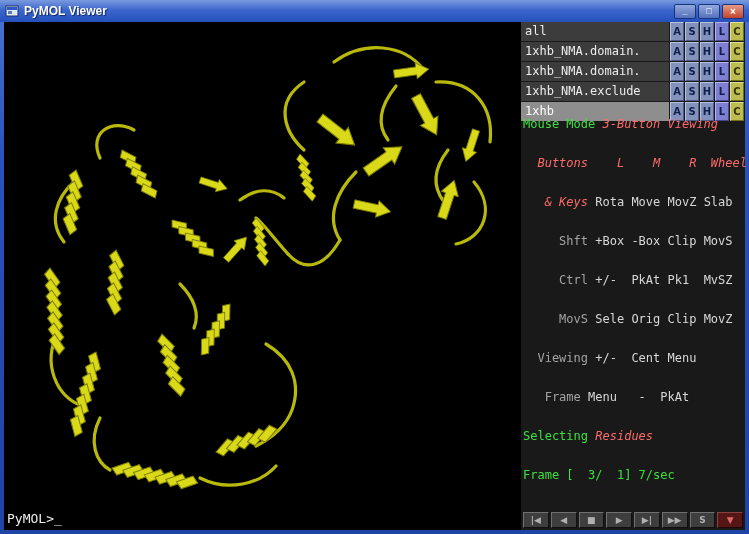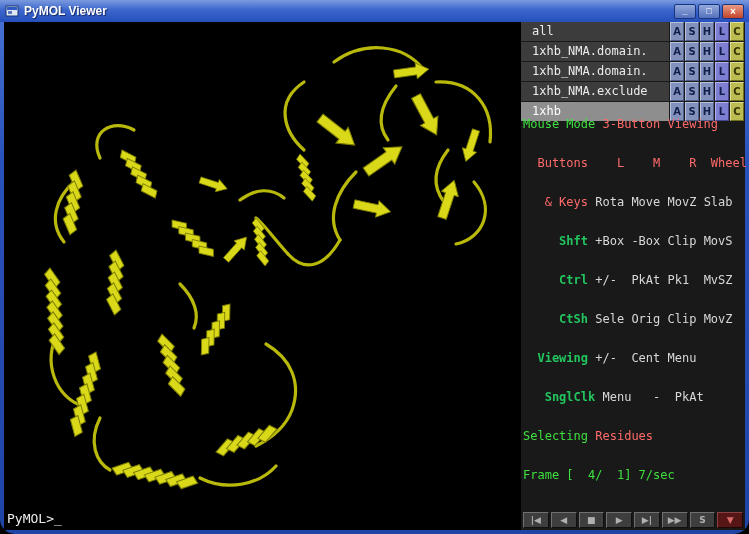--- a/index.html
+++ b/index.html
@@ -1,18 +1,18 @@
 <!DOCTYPE html>
 <html><head>
 <meta charset="utf-8">
 <style>
   html,body{margin:0;padding:0;background:#000;width:749px;height:534px;overflow:hidden;}
   .window{position:relative;width:749px;height:534px;
     background:linear-gradient(180deg,#4a74d4 0%,#2a52bc 30%,#1e44a6 100%);
-    font-family:"Liberation Sans",sans-serif;border-radius:15px;}
+    font-family:"Liberation Sans",sans-serif;}
   
   .titlebar{position:absolute;left:0;top:0;width:100%;height:22px;box-sizing:border-box;
     background:linear-gradient(180deg,#7a9ade 0%,#3c66cc 45%,#2550bc 100%);
     display:flex;align-items:center;padding:0 5px;}
   .app-icon{width:14px;height:14px;display:inline-block;}
   .title{color:#fff;font:bold 12px "Liberation Sans",sans-serif;margin-left:5px;flex:1;
     text-shadow:1px 1px 1px rgba(10,20,60,.7);}
   .winbtns{display:flex;gap:2px;}
   .wbtn{width:22px;height:15px;border-radius:2px;display:flex;align-items:center;justify-content:center;
     color:#fff;font:bold 9px "Liberation Sans",sans-serif;border:1px solid #17357e;box-sizing:border-box;cursor:default;}
@@ -21,32 +21,32 @@
   
   .viewport{position:absolute;left:4px;top:22px;width:517px;height:508px;background:#000;overflow:hidden;}
   .prompt{position:absolute;left:3px;bottom:4px;color:#ededed;font:13px "DejaVu Sans Mono",monospace;}
   .prot{position:absolute;left:0;top:0;}
   .loops path{fill:none;stroke:#b9b90c;stroke-width:3.2;stroke-linecap:round;}
   
   .sidebar{position:absolute;left:521px;top:22px;width:224px;height:508px;background:#191919;}
   .objlist{position:absolute;top:0;left:0;right:0;}
   .obj-row{display:flex;height:19px;margin-bottom:1px;}
   .obj-name{flex:1;background:#3c3c3c;margin-right:1px;color:#ececec;
-    font:12px "DejaVu Sans Mono",monospace;line-height:19px;padding-left:11px;white-space:nowrap;overflow:hidden;}
+    font:12px "DejaVu Sans Mono",monospace;line-height:19px;padding-left:4px;white-space:nowrap;overflow:hidden;}
   .obj-row.selected .obj-name{background:#8e8e8e;color:#ffffff;}
   .pbtn{width:14px;margin-right:1px;background:#8292bc;border:1px solid;
     border-color:#b6c1dd #4d5a83 #4d5a83 #b6c1dd;color:#121f4a;
     font:bold 10px "DejaVu Sans",sans-serif;display:flex;align-items:center;justify-content:center;
     box-sizing:border-box;cursor:default;}
   .pbtn.l{background:#7e7ed2;border-color:#b4b4ec #46468e #46468e #b4b4ec;}
   .pbtn.c{background:#bcbc52;border-color:#dede96 #70701c #70701c #dede96;color:#333306;}
   
   .mousepanel{position:absolute;left:0;right:0;bottom:21px;padding:1px 2px;white-space:pre;
     font:12px "DejaVu Sans Mono",monospace;line-height:13px;}
-  .c-green{color:#3ee03e;} .c-red{color:#ff6a6a;} .c-blue{color:#22c55e;font-weight:bold;} .c-gray{color:#d8d8d8;text-align:center;}
+  .c-green{color:#3ee03e;} .c-red{color:#ff6a6a;font-style:italic;} .c-blue{color:#a3a3a3;} .c-gray{color:#d8d8d8;text-align:center;}
   
   .vcr{position:absolute;left:0;right:0;bottom:0;height:20px;display:flex;gap:2px;padding:2px;
     box-sizing:border-box;background:#191919;}
   .vbtn{flex:1;background:#3e3e3e;border:1px solid;border-color:#707070 #101010 #101010 #707070;
     color:#b0b0b0;font:bold 9px "DejaVu Sans",sans-serif;display:flex;align-items:center;justify-content:center;
     box-sizing:border-box;cursor:default;overflow:hidden;white-space:nowrap;}
   .vbtn.rec{background:#571616;color:#d96a6a;border-color:#8a4040 #200606 #200606 #8a4040;}
 </style>
 </head>
 <body>
@@ -183,25 +183,25 @@
         <span class="pbtn c">C</span>
       </div>
     </div>
 
     <div class="mousepanel">
       <div><span class="c-green">Mouse Mode</span><span class="c-red"> 3-Button Viewing</span></div>
       <div><span class="c-red">  Buttons</span><span class="c-red">    L    M    R  Wheel</span></div>
       <div><span class="c-red">   &amp; Keys</span><span class="c-gray"> Rota Move MovZ Slab</span></div>
       <div><span class="c-blue">     Shft</span><span class="c-gray"> +Box -Box Clip MovS</span></div>
       <div><span class="c-blue">     Ctrl</span><span class="c-gray"> +/-  PkAt Pk1  MvSZ</span></div>
-      <div><span class="c-blue">     CtSh</span><span class="c-gray"> Sele Orig Clip MovZ</span></div>
+      <div><span class="c-blue">     MovS</span><span class="c-gray"> Sele Orig Clip MovZ</span></div>
       <div><span class="c-blue">  Viewing</span><span class="c-gray"> +/-  Cent Menu</span></div>
-      <div><span class="c-blue">   SnglClk</span><span class="c-gray"> Menu   -  PkAt</span></div>
+      <div><span class="c-blue">   Frame</span><span class="c-gray"> Menu   -  PkAt</span></div>
       <div><span class="c-green">Selecting</span><span class="c-red"> Residues</span></div>
-      <div><span class="c-green">Frame [  4/  1] 7/sec</span><span class="c-gray"></span></div>
+      <div><span class="c-green">Frame [  3/  1] 7/sec</span><span class="c-gray"></span></div>
     </div>
 
     <div class="vcr">
       <span class="vbtn">|◀</span>
       <span class="vbtn">◀</span>
       <span class="vbtn">■</span>
       <span class="vbtn">▶</span>
       <span class="vbtn">▶|</span>
       <span class="vbtn">▶▶</span>
       <span class="vbtn">S</span>

